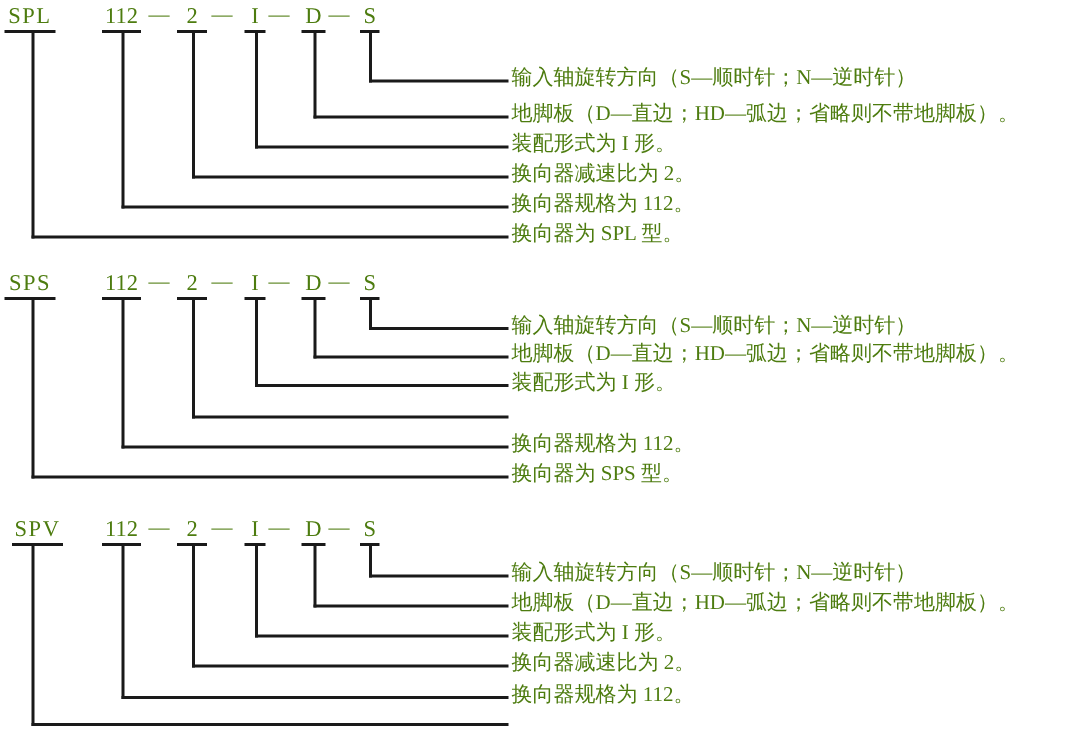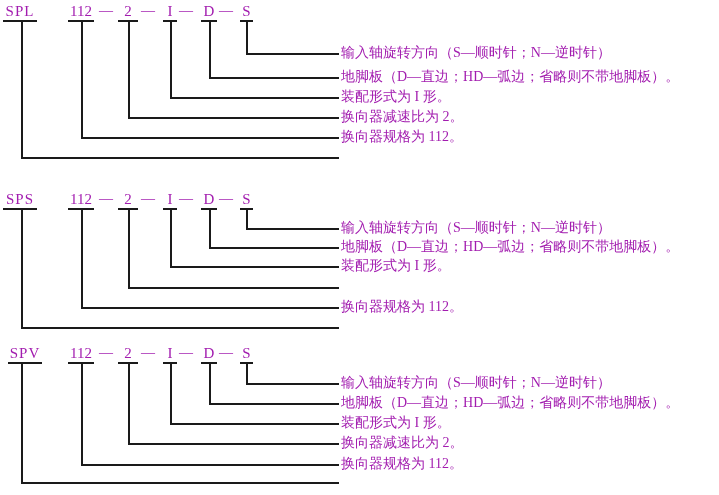--- a/index.html
+++ b/index.html
@@ -1,18 +1,18 @@
 <!DOCTYPE html>
 <html><head>
 <meta charset="utf-8">
 <style>
   html,body{margin:0;padding:0;background:#ffffff;}
   #stage{
     position:relative;width:719px;height:495px;background:#ffffff;overflow:hidden;
-    font-family:"Liberation Serif","DejaVu Serif",serif;color:#a21caf;
+    font-family:"Liberation Serif","DejaVu Serif",serif;color:#4d7c0f;
   }
   .section{position:absolute;left:0;width:719px;}
   .code{
     position:absolute;top:3px;height:16px;line-height:16px;padding-bottom:1px;
     border-bottom:2px solid #1a1a1a;text-align:center;font-size:15px;
   }
   .model{letter-spacing:1px;}
   .sep{position:absolute;top:3px;height:16px;line-height:15px;text-align:center;font-size:14px;}
   .v{position:absolute;width:2px;background:#1a1a1a;}
   .h{position:absolute;height:2px;background:#1a1a1a;}
@@ -50,23 +50,24 @@
     <div class="h" style="left:170px;top:97px;width:169px"></div>
     <div class="h" style="left:128px;top:117px;width:211px"></div>
     <div class="h" style="left:81px;top:137px;width:258px"></div>
     <div class="h" style="left:21px;top:157px;width:318px"></div>
 
     <div class="lbl" style="top:44px">输入轴旋转方向（S—顺时针；N—逆时针）</div>
     <div class="lbl" style="top:68px">地脚板（D—直边；HD—弧边；省略则不带地脚板）。</div>
     <div class="lbl" style="top:88px">装配形式为 I 形。</div>
     <div class="lbl" style="top:108px">换向器减速比为 2。</div>
     <div class="lbl" style="top:128px">换向器规格为 112。</div>
+    <div class="lbl" style="top:148px">换向器为 SPL 型。</div>
   </div>
 
-  <div class="section" style="top:188px;height:164px">
+  <div class="section" style="top:178px;height:164px">
     <div class="code model" style="left:3px;width:34px">SPS</div>
     <div class="code" style="left:68px;width:26px">112</div>
     <div class="sep" style="left:97px;width:18px">—</div>
     <div class="code" style="left:118px;width:20px">2</div>
     <div class="sep" style="left:139px;width:18px">—</div>
     <div class="code" style="left:163px;width:14px">I</div>
     <div class="sep" style="left:178px;width:16px">—</div>
     <div class="code" style="left:201px;width:16px">D</div>
     <div class="sep" style="left:219px;width:14px">—</div>
     <div class="code" style="left:240px;width:13px">S</div>
@@ -82,20 +83,21 @@
     <div class="h" style="left:209px;top:59px;width:130px"></div>
     <div class="h" style="left:170px;top:78px;width:169px"></div>
     <div class="h" style="left:128px;top:99px;width:211px"></div>
     <div class="h" style="left:81px;top:119px;width:258px"></div>
     <div class="h" style="left:21px;top:139px;width:318px"></div>
 
     <div class="lbl" style="top:31px">输入轴旋转方向（S—顺时针；N—逆时针）</div>
     <div class="lbl" style="top:50px">地脚板（D—直边；HD—弧边；省略则不带地脚板）。</div>
     <div class="lbl" style="top:69px">装配形式为 I 形。</div>
     <div class="lbl" style="top:110px">换向器规格为 112。</div>
+    <div class="lbl" style="top:130px">换向器为 SPS 型。</div>
   </div>
 
   <div class="section" style="top:342px;height:153px">
     <div class="code model" style="left:8px;width:34px">SPV</div>
     <div class="code" style="left:68px;width:26px">112</div>
     <div class="sep" style="left:97px;width:18px">—</div>
     <div class="code" style="left:118px;width:20px">2</div>
     <div class="sep" style="left:139px;width:18px">—</div>
     <div class="code" style="left:163px;width:14px">I</div>
     <div class="sep" style="left:178px;width:16px">—</div>

